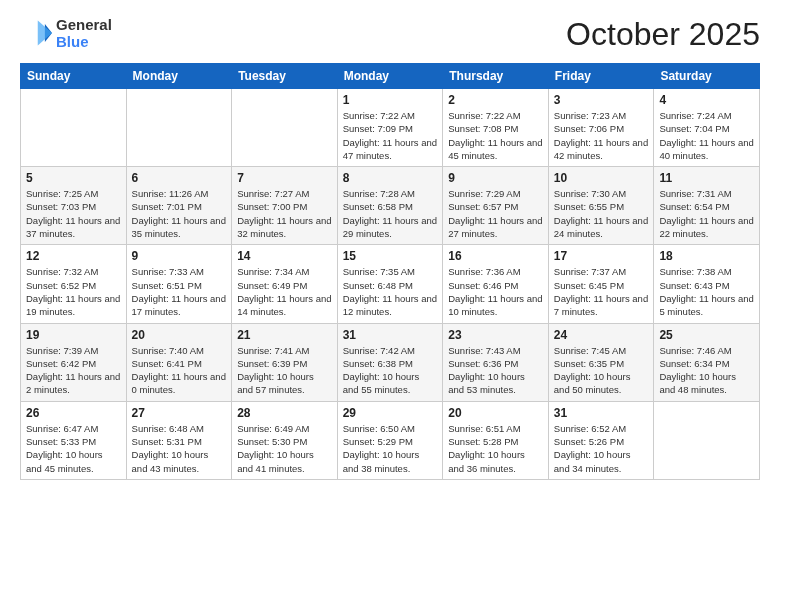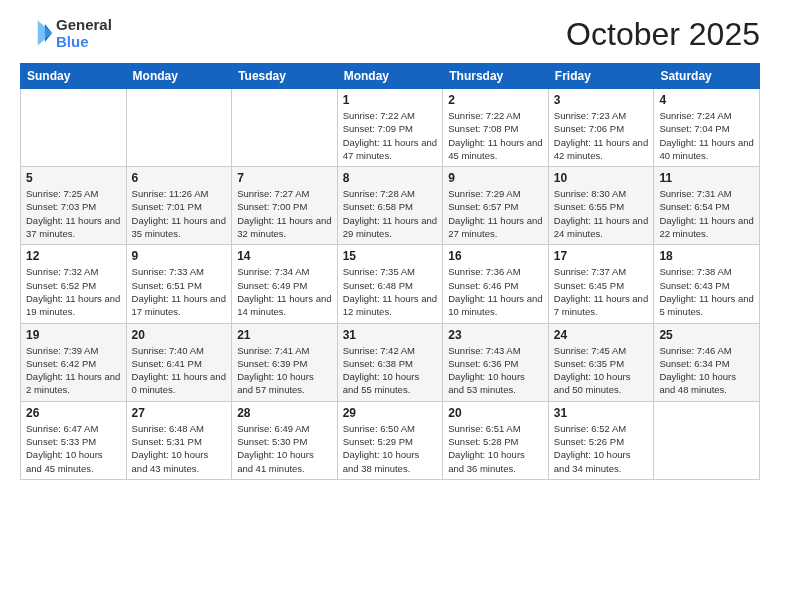--- a/index.html
+++ b/index.html
@@ -193,21 +193,21 @@
           </td>
           <td>
             <div class="day-num">9</div>
             <div class="day-info">Sunrise: 7:29 AM
 Sunset: 6:57 PM
 Daylight: 11 hours
 and 27 minutes.</div>
           </td>
           <td>
             <div class="day-num">10</div>
-            <div class="day-info">Sunrise: 8:30 AM
+            <div class="day-info">Sunrise: 7:30 AM
 Sunset: 6:55 PM
 Daylight: 11 hours
 and 24 minutes.</div>
           </td>
           <td>
             <div class="day-num">11</div>
             <div class="day-info">Sunrise: 7:31 AM
 Sunset: 6:54 PM
 Daylight: 11 hours
 and 22 minutes.</div>

